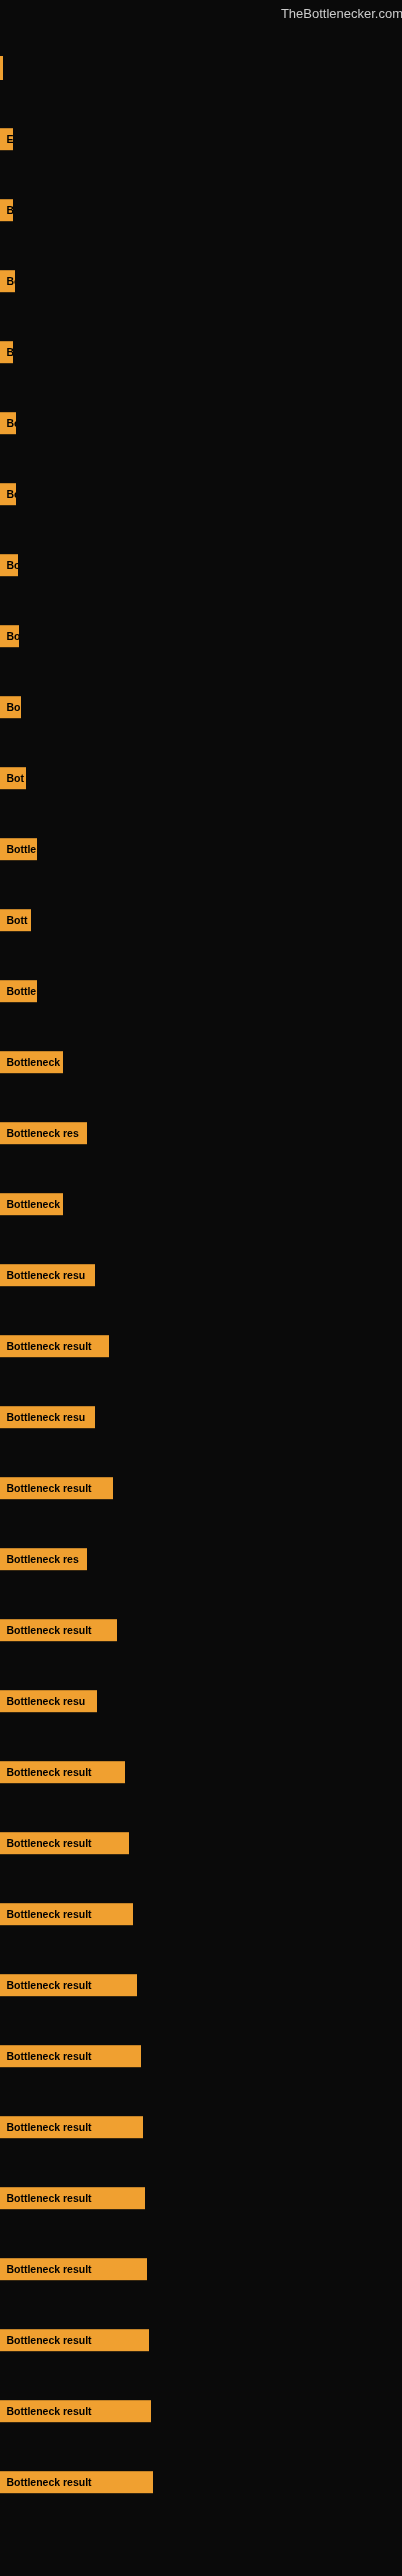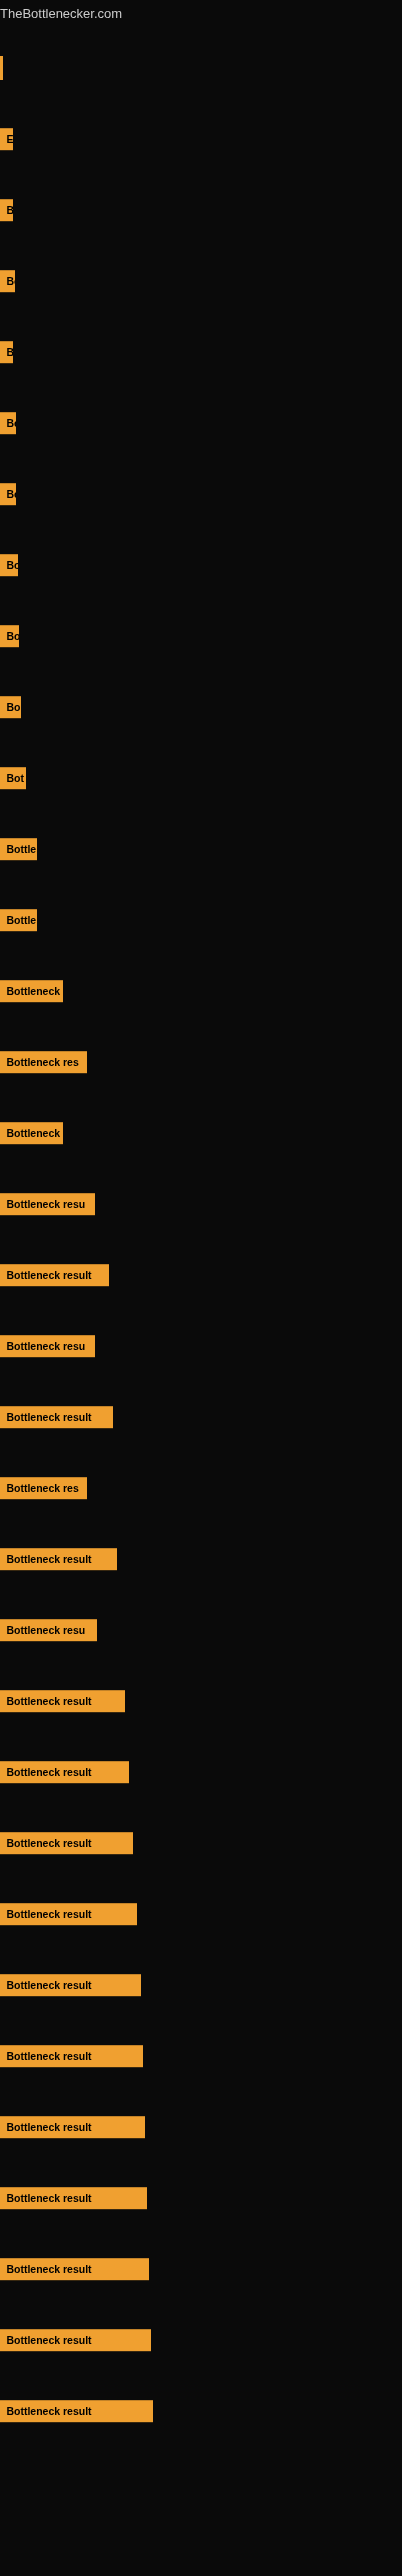--- a/index.html
+++ b/index.html
@@ -12,21 +12,21 @@
       width: 403px;
       min-height: 2576px;
       background-color: #0a0a0a;
       font-family: Arial, sans-serif;
       position: relative;
     }
 
     .site-title {
       color: #cccccc;
       font-size: 13px;
-      text-align: left;
+      text-align: right;
       padding: 6.4px 0 3.2px 0;
       font-weight: normal;
     }
 
     .items-container {
       padding: 8px 0;
     }
 
     .item-row {
       display: flex;
@@ -97,20 +97,23 @@
     <div class="item-row">
       <div class="item-label" style="width: 21px; max-width: 21px;">Bo</div>
     </div>
     <div class="item-row">
       <div class="item-label" style="width: 26px; max-width: 26px; text-align: right;">Bot</div>
     </div>
     <div class="item-row">
       <div class="item-label" style="width: 37px; max-width: 37px;">Bottle</div>
     </div>
     <div class="item-row">
+      <div class="item-label" style="width: 31px; max-width: 31px;">Bott</div>
+    </div>
+    <div class="item-row">
       <div class="item-label" style="width: 37px; max-width: 37px;">Bottle</div>
     </div>
     <div class="item-row">
       <div class="item-label" style="width: 63px; max-width: 63px;">Bottleneck</div>
     </div>
     <div class="item-row">
       <div class="item-label" style="width: 87px; max-width: 87px;">Bottleneck res</div>
     </div>
     <div class="item-row">
       <div class="item-label" style="width: 63px; max-width: 63px;">Bottleneck</div>

